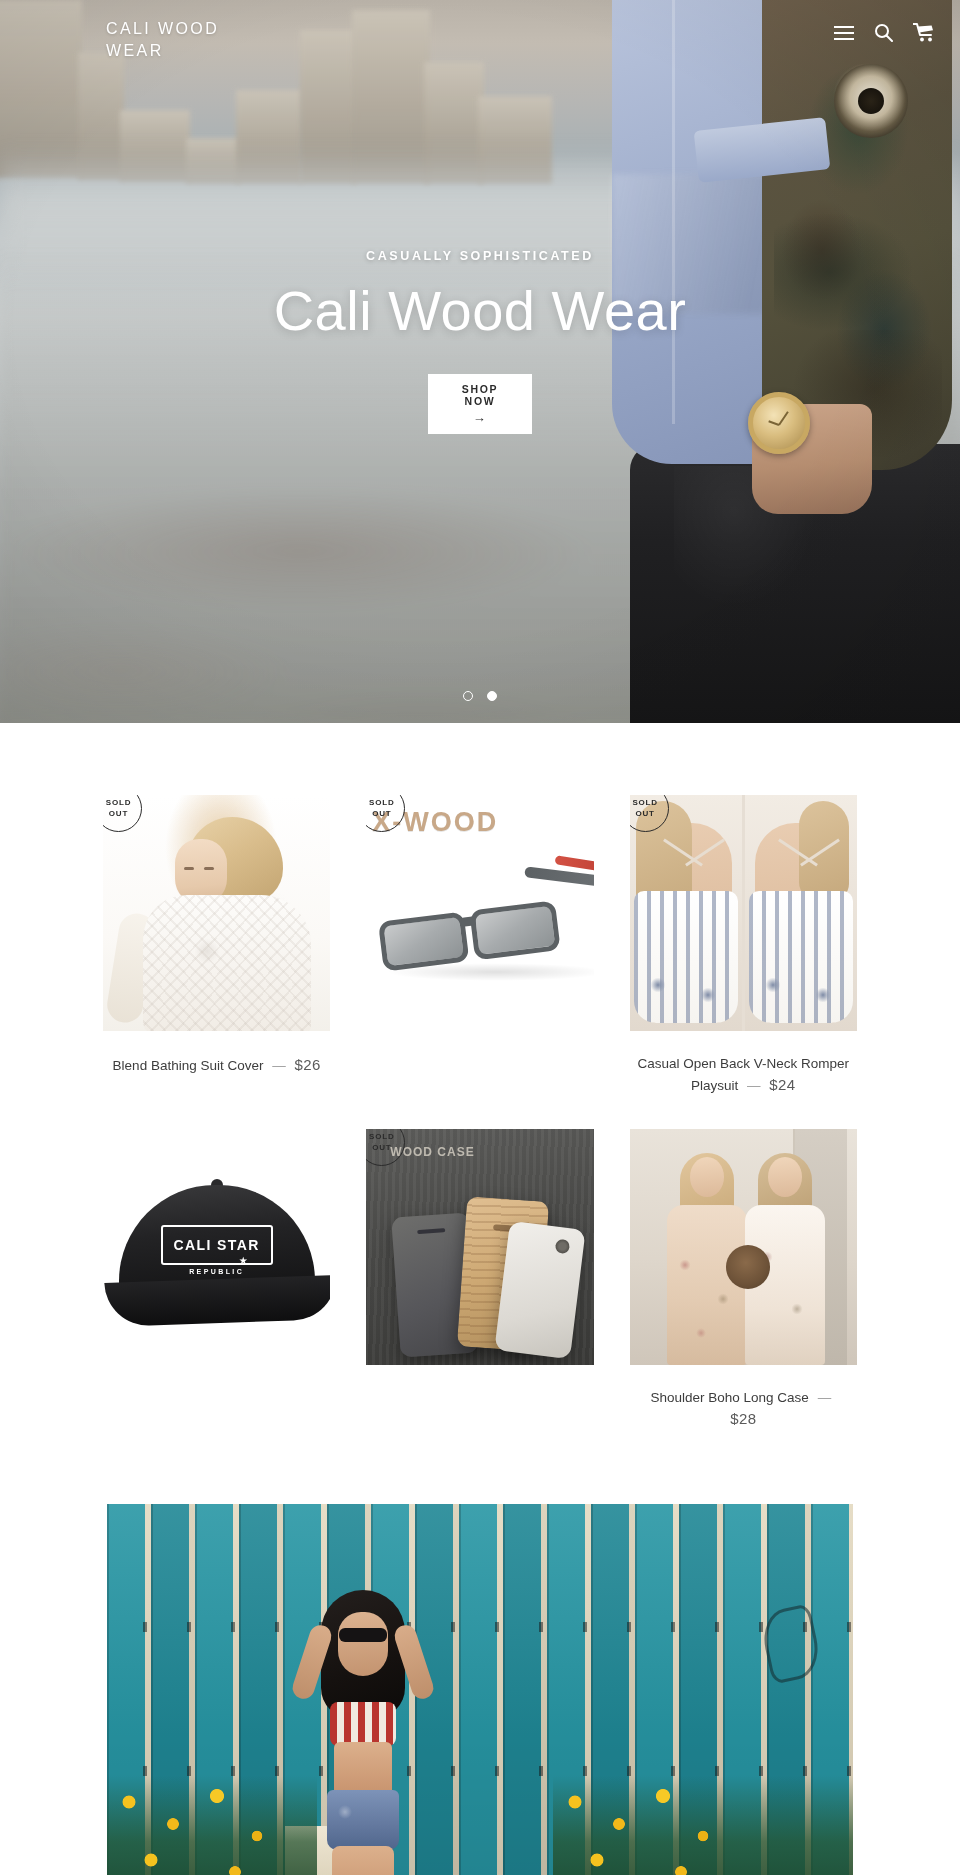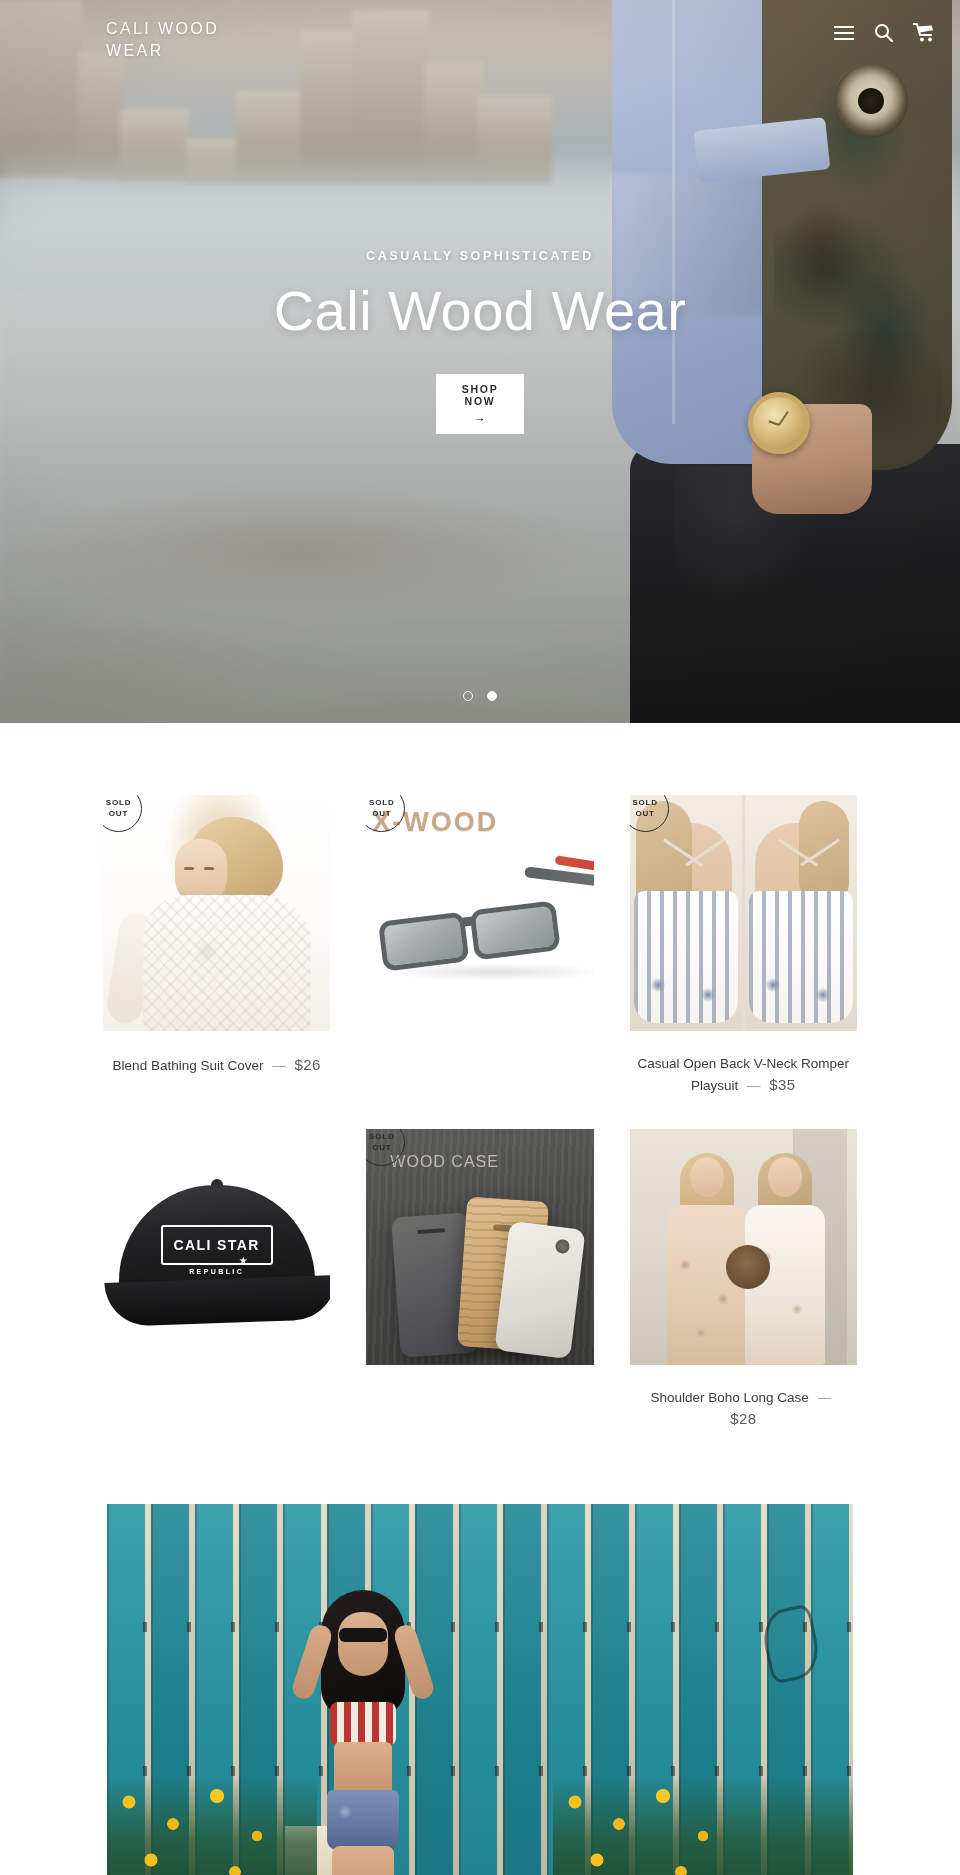--- a/index.html
+++ b/index.html
@@ -185,21 +185,21 @@
   .hero-sub {
     color:#ffffff; font-size:12.5px; letter-spacing:2.6px; font-weight:700;
     text-transform:uppercase; margin-bottom:16px; text-shadow:0 1px 4px rgba(0,0,0,.25);
   }
   .hero-title {
     color:#ffffff; font-size:56px; font-weight:300; letter-spacing:.5px;
     line-height:1.15; margin-bottom:30px; text-shadow:0 2px 10px rgba(0,0,0,.18);
   }
   .hero-btn {
     display:inline-flex; flex-direction:column; align-items:center; justify-content:center;
-    background:#ffffff; color:#2b2b2b; width:88px; min-height:44px;
+    background:#ffffff; color:#2b2b2b; width:104px; min-height:44px;
     padding:9px 30px 10px; border:0; cursor:pointer;
     font-size:10.5px; letter-spacing:1.7px; font-weight:700; text-transform:uppercase;
     font-family:"Liberation Sans", sans-serif; line-height:1.2;
   }
   .hero-btn .arrow { font-size:13px; line-height:1; margin-top:3px; font-weight:400; }
 
   
   .slider-dots {
     position:absolute; left:0; bottom:22px; width:100%;
     display:flex; justify-content:center; gap:14px; z-index:9;
@@ -372,21 +372,21 @@
     border-radius:50%; background:#2a2a2c;
   }
 
   
   .pi-case {
     background:
       repeating-linear-gradient(92deg, rgba(255,255,255,.03) 0 3px, rgba(0,0,0,.05) 3px 7px),
       linear-gradient(170deg,#5f5f5d 0%, #4c4c4a 45%, #3b3b39 100%);
   }
   .pi-case .label {
-    position:absolute; left:24px; top:24px; color:#d8d2c6; font-size:16px; letter-spacing:1px; font-weight:400;
+    position:absolute; left:24px; top:16px; color:#d8d2c6; font-size:12px; letter-spacing:1px; font-weight:700;
     opacity:.8;
   }
   .pi-case .phone-back {
     position:absolute; left:30px; top:86px; width:78px; height:140px; border-radius:11px;
     background:linear-gradient(160deg,#6e6e6c 0%, #56565a 60%, #464649 100%);
     transform:rotate(-4deg);
     box-shadow:0 6px 16px rgba(0,0,0,.35);
   }
   .pi-case .phone-back .speaker {
     position:absolute; left:50%; top:14px; width:28px; height:4px; margin-left:-14px;
@@ -705,21 +705,21 @@
         </span>
       </div>
       <div class="sold-badge">
         <span>SOLD</span>
         <span>OUT</span>
       </div>
     </div>
     <div class="product-info">
       <span>Casual Open Back V-Neck Romper Playsuit</span>
       <span class="sep">—</span>
-      <span class="price">$35</span>
+      <span class="price">$24</span>
     </div>
   </article>
 
   <article class="product">
     <div class="product-media">
       <div class="img-box pi-cap">
         <span class="btn-top"></span>
         <span class="crown"></span>
         <span class="brim"></span>
         <span class="patch">CALI STAR</span>

